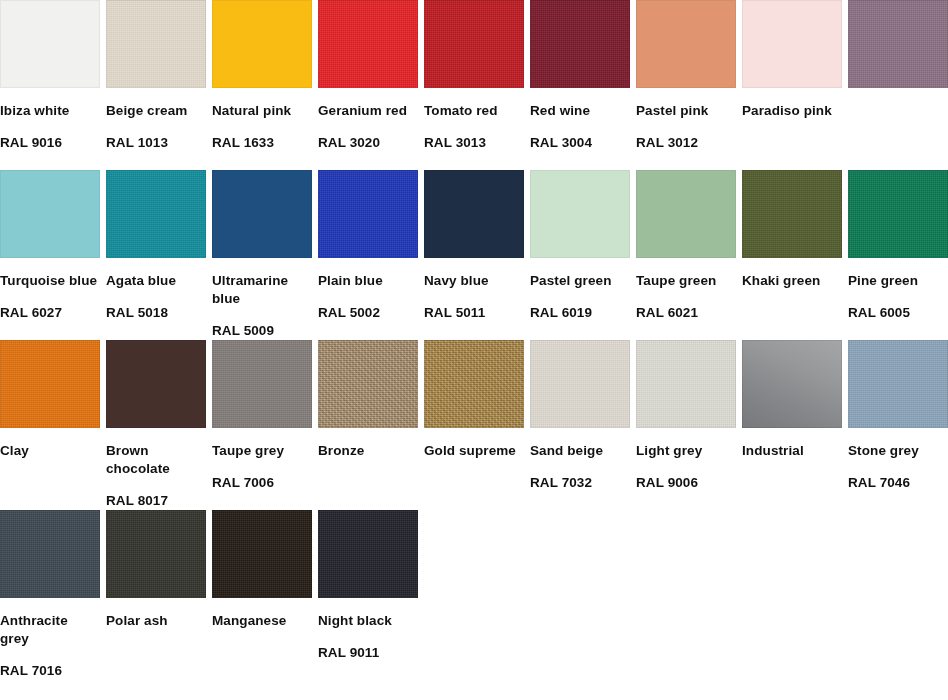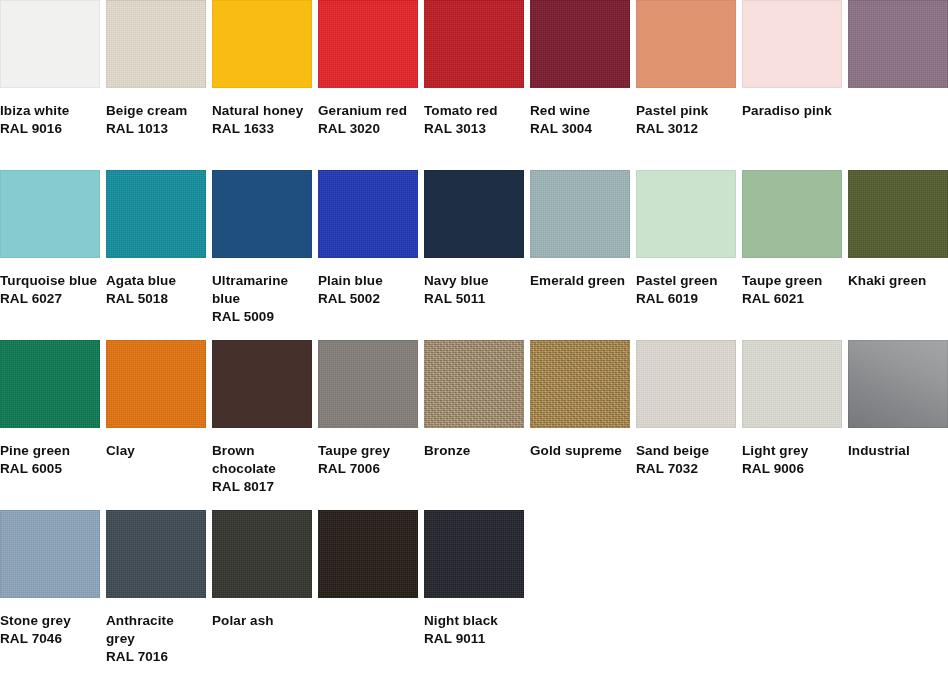--- a/index.html
+++ b/index.html
@@ -63,21 +63,21 @@
   .swatch-label {
     padding-top: 14px;
     font-size: 13.5px;
     line-height: 18px;
     font-weight: 600;
     letter-spacing: 0.1px;
     color: #111111;
     word-wrap: break-word;
   }
   .swatch-name { display: block; }
-  .swatch-code { display: block; }
+  .swatch-code { display: block; margin-top: 14px; }
   .swatch-code:empty { display: none; }
 </style>
 </head>
 <body style="background: rgb(255, 255, 255);">
 
 <div id="swatch-grid">
     <div class="swatch-cell">
       <div class="swatch-chip tex-smooth" style="background-color: rgb(241, 241, 240);"></div>
       <div class="swatch-label">
         <span class="swatch-name">Ibiza white</span>
@@ -87,21 +87,21 @@
     <div class="swatch-cell">
       <div class="swatch-chip tex-fine" style="background-color: rgb(227, 219, 203);"></div>
       <div class="swatch-label">
         <span class="swatch-name">Beige cream</span>
         <span class="swatch-code">RAL 1013</span>
       </div>
     </div>
     <div class="swatch-cell">
       <div class="swatch-chip tex-smooth" style="background-color: rgb(248, 188, 18);"></div>
       <div class="swatch-label">
-        <span class="swatch-name">Natural honey</span>
+        <span class="swatch-name">Natural pink</span>
         <span class="swatch-code">RAL 1633</span>
       </div>
     </div>
     <div class="swatch-cell">
       <div class="swatch-chip tex-fine" style="background-color: rgb(227, 34, 39);"></div>
       <div class="swatch-label">
         <span class="swatch-name">Geranium red</span>
         <span class="swatch-code">RAL 3020</span>
       </div>
     </div>
@@ -164,26 +164,20 @@
       </div>
     </div>
     <div class="swatch-cell">
       <div class="swatch-chip tex-smooth" style="background-color: rgb(30, 46, 68);"></div>
       <div class="swatch-label">
         <span class="swatch-name">Navy blue</span>
         <span class="swatch-code">RAL 5011</span>
       </div>
     </div>
     <div class="swatch-cell">
-      <div class="swatch-chip tex-fine" style="background-color: rgb(157, 180, 183);"></div>
-      <div class="swatch-label">
-        <span class="swatch-name">Emerald green</span>
-      </div>
-    </div>
-    <div class="swatch-cell">
       <div class="swatch-chip tex-smooth" style="background-color: rgb(203, 227, 205);"></div>
       <div class="swatch-label">
         <span class="swatch-name">Pastel green</span>
         <span class="swatch-code">RAL 6019</span>
       </div>
     </div>
     <div class="swatch-cell">
       <div class="swatch-chip tex-smooth" style="background-color: rgb(156, 190, 155);"></div>
       <div class="swatch-label">
         <span class="swatch-name">Taupe green</span>
@@ -270,20 +264,23 @@
       </div>
     </div>
     <div class="swatch-cell">
       <div class="swatch-chip tex-fine" style="background-color: rgb(51, 51, 46);"></div>
       <div class="swatch-label">
         <span class="swatch-name">Polar ash</span>
       </div>
     </div>
     <div class="swatch-cell">
       <div class="swatch-chip tex-fine" style="background-color: rgb(36, 28, 21);"></div>
+      <div class="swatch-label">
+        <span class="swatch-name">Manganese</span>
+      </div>
     </div>
     <div class="swatch-cell">
       <div class="swatch-chip tex-fine" style="background-color: rgb(34, 36, 43);"></div>
       <div class="swatch-label">
         <span class="swatch-name">Night black</span>
         <span class="swatch-code">RAL 9011</span>
       </div>
     </div>
   </div>
 

